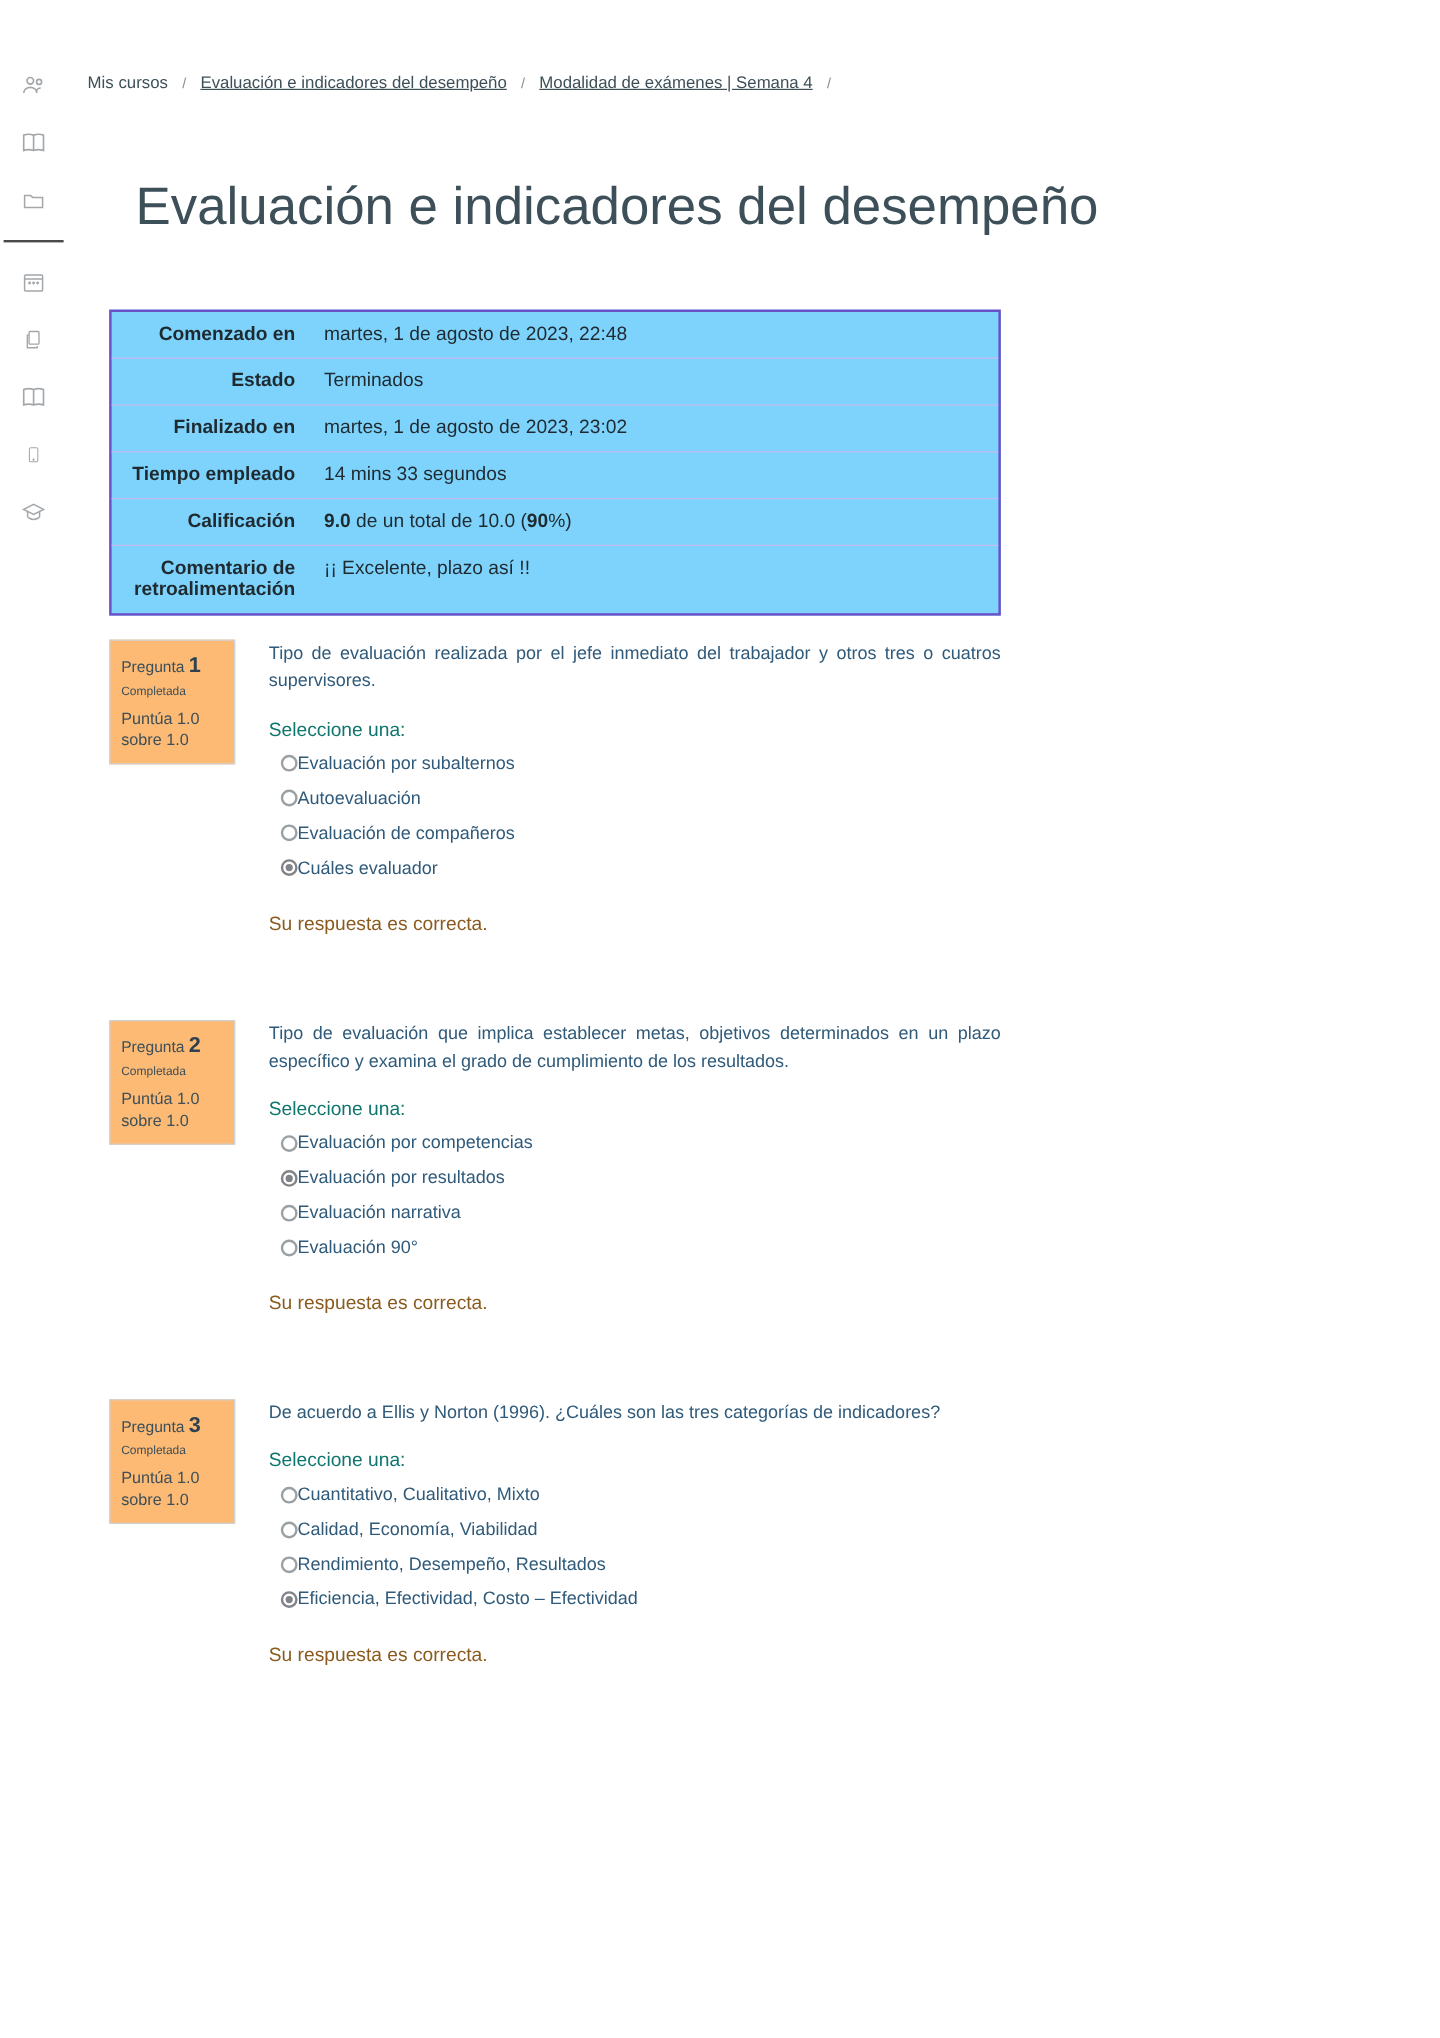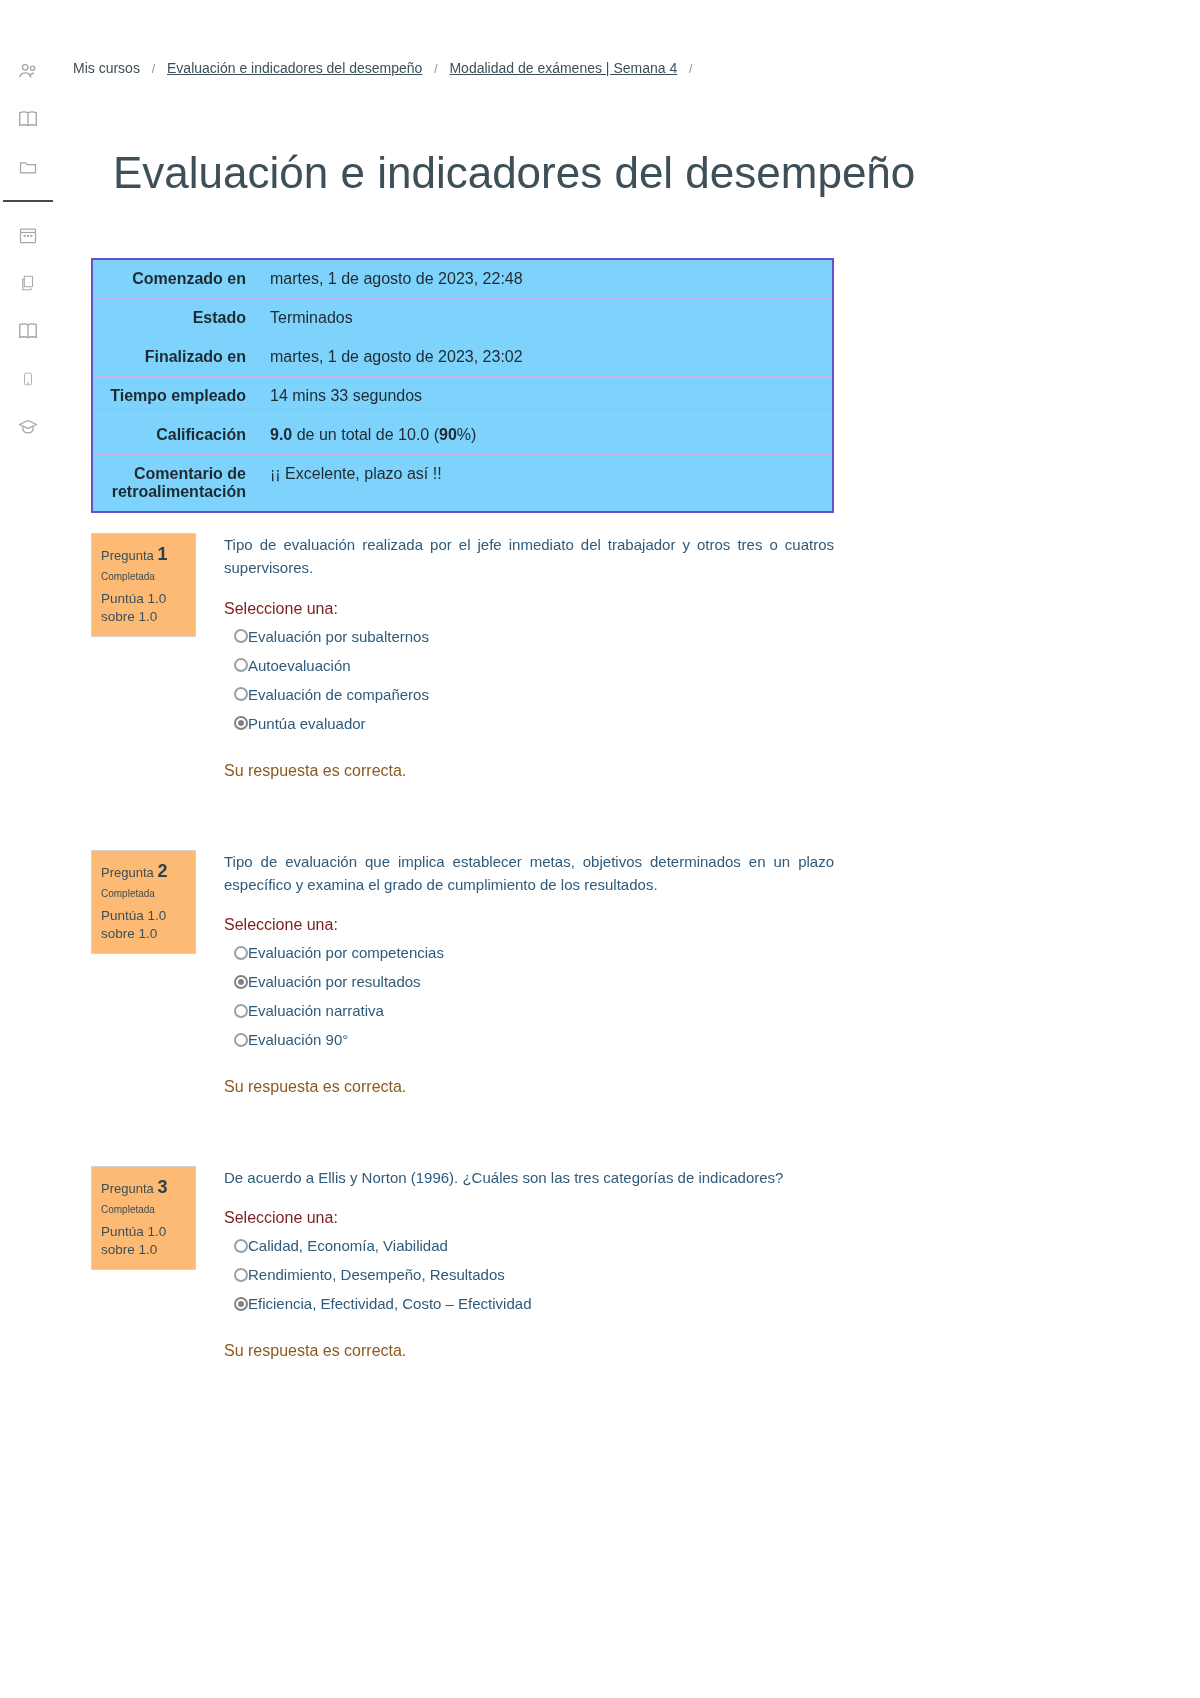--- a/index.html
+++ b/index.html
@@ -34,21 +34,21 @@
 .summary-value { flex:1; padding: 10px 12px; font-size: 16px; color:#1f2a30; }
 .summary-value .b { font-weight:bold; }
 .question-block { display:flex; gap: 28px; margin-left:18px; margin-top: 20px; margin-right: 330px; }
 .q-info { width: 105px; border:1px solid #d0d3d6; padding: 10px 9px; font-size: 13px; color:#3d4f58; background:#fdba74; align-self:flex-start;}
 .q-info .qh { margin-bottom:6px; }
 .q-info .qh .big { font-size:18px; font-weight:bold; color:#2f4150;}
 .q-info .qstatus { margin-bottom:8px; font-size:10px; }
 .q-info .qpts { font-size:13.5px; line-height:1.35; }
 .q-body { flex:1; }
 .q-prompt { color:#2f5a7a; font-size:15px; line-height:1.55; text-align:justify; margin-bottom:20px; }
-.q-select-label { color:#7f1d1d; font-size:16px; margin-bottom:10px; }
+.q-select-label { color:#0f766e; font-size:16px; margin-bottom:10px; }
 .opt-row { display:flex; align-items:center; margin-bottom:12px; padding-left:10px; }
 .radio { width:14px; height:14px; border:2px solid #9aa0a4; border-radius:50%; display:inline-flex; align-items:center; justify-content:center; flex-shrink:0;}
 .radio.selected { border-color:#808488; }
 .radio.selected::after { content:""; width:6px; height:6px; border-radius:50%; background:#808488; }
 .opt-label { color:#2f5a7a; font-size:15px; }
 .feedback { color:#8a5a1f; font-size:16px; margin-top:30px; }
 </style>
 </head>
 <body>
 
@@ -165,21 +165,21 @@
             <div class="opt-row">
               <span class="radio"></span>
               <span class="opt-label">Autoevaluación</span>
             </div>
             <div class="opt-row">
               <span class="radio"></span>
               <span class="opt-label">Evaluación de compañeros</span>
             </div>
             <div class="opt-row">
               <span class="radio selected"></span>
-              <span class="opt-label">Puntúa evaluador</span>
+              <span class="opt-label">Cuáles evaluador</span>
             </div>
             <div class="feedback">Su respuesta es correcta.</div>
           </div>
         </div>
         <div style="height: 50px;"></div>
         <div class="question-block">
           <div class="q-info">
             <div class="qh">Pregunta <span class="big">2</span></div>
             <div class="qstatus">Completada</div>
             <div class="qpts">Puntúa 1.0 sobre 1.0</div>
@@ -211,20 +211,24 @@
           <div class="q-info">
             <div class="qh">Pregunta <span class="big">3</span></div>
             <div class="qstatus">Completada</div>
             <div class="qpts">Puntúa 1.0 sobre 1.0</div>
           </div>
           <div class="q-body">
             <div class="q-prompt">De acuerdo a Ellis y Norton (1996). ¿Cuáles son las tres categorías de indicadores?</div>
             <div class="q-select-label">Seleccione una:</div>
             <div class="opt-row">
               <span class="radio"></span>
+              <span class="opt-label">Cuantitativo, Cualitativo, Mixto</span>
+            </div>
+            <div class="opt-row">
+              <span class="radio"></span>
               <span class="opt-label">Calidad, Economía, Viabilidad</span>
             </div>
             <div class="opt-row">
               <span class="radio"></span>
               <span class="opt-label">Rendimiento, Desempeño, Resultados</span>
             </div>
             <div class="opt-row">
               <span class="radio selected"></span>
               <span class="opt-label">Eficiencia, Efectividad, Costo – Efectividad</span>
             </div>

